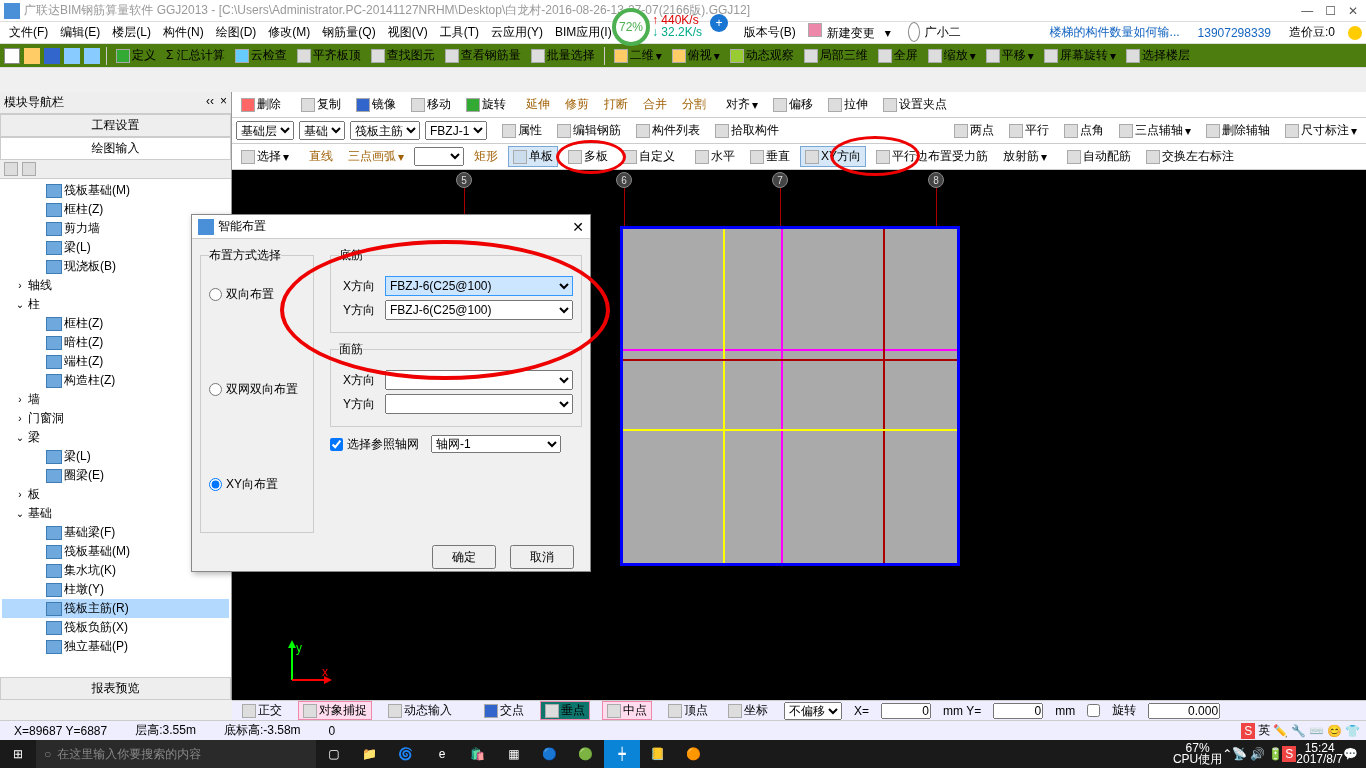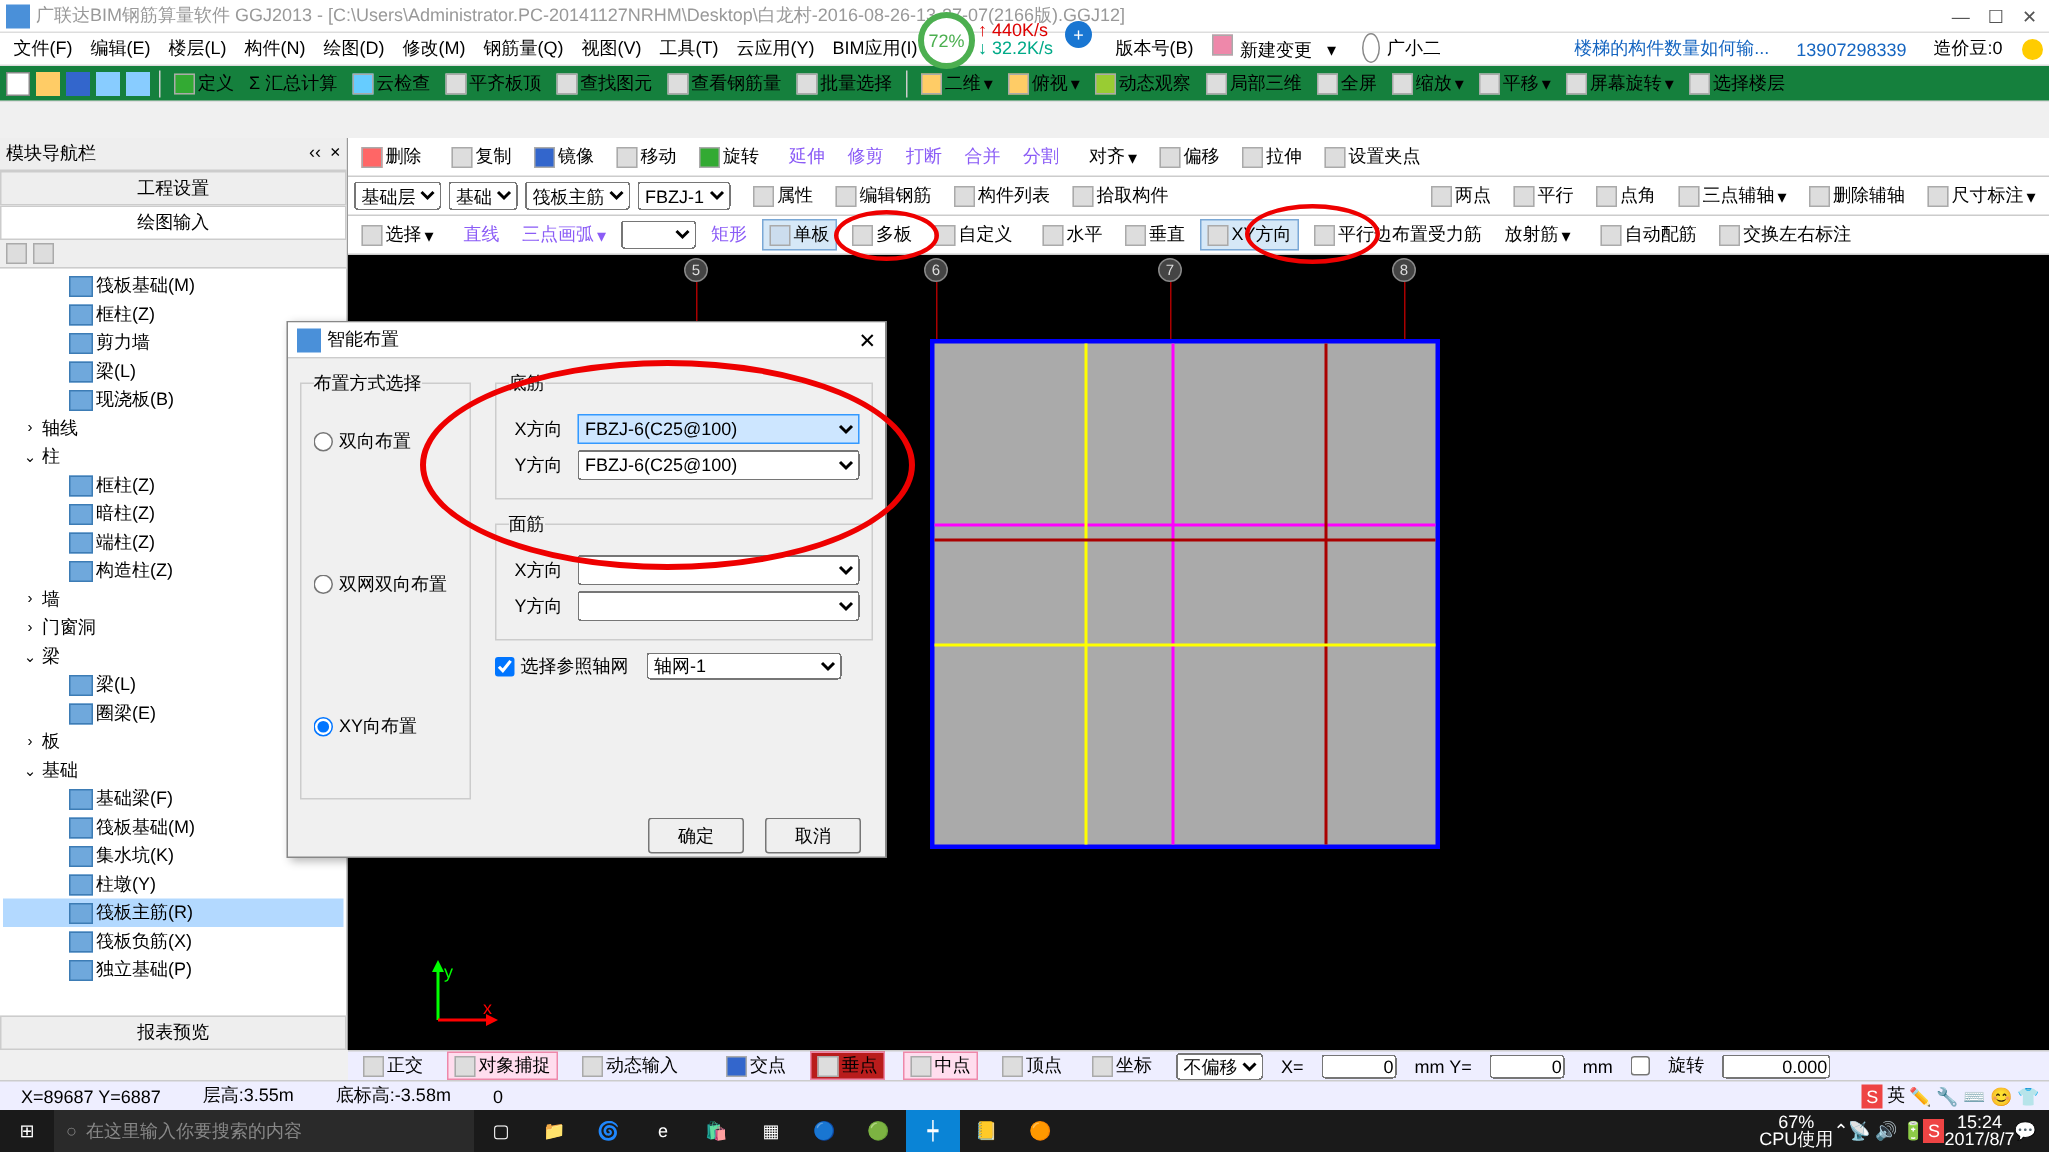--- a/index.html
+++ b/index.html
@@ -15,21 +15,21 @@
 .menu-bar { height: 22px; background: #fff; display: flex; align-items: center; padding: 0 4px; gap: 2px; border-bottom: 1px solid #ddd; }
 .menu-bar span { padding: 2px 5px; cursor: pointer; }
 .menu-right { margin-left: auto; display: flex; gap: 8px; align-items: center;}
 .percent-badge { position: absolute; top: 8px; left: 612px; width: 38px; height: 38px; border-radius: 50%; background: #fff; border: 4px solid #4caf50; display:flex; align-items:center; justify-content:center; color:#4caf50; font-size:12px; z-index:50;}
 .net-badge { position: absolute; top: 14px; left: 652px; font-size:10px; line-height:12px; }
 .net-badge .up{color:#d00;}
 .net-badge .down{color:#0a8;}
 .plus-badge { position:absolute; top:14px; left:710px; width:18px;height:18px;border-radius:50%;background:#1976d2;color:#fff;display:flex;align-items:center;justify-content:center;}
 
 
-.toolbar { background: #15803d; border-bottom: 1px solid #ddd; display: flex; align-items: center; padding: 2px 4px; height: 24px; gap: 4px; }
+.toolbar { background: #4d7c0f; border-bottom: 1px solid #ddd; display: flex; align-items: center; padding: 2px 4px; height: 24px; gap: 4px; }
 .toolbar .tb-item { display: flex; align-items: center; gap: 2px; padding: 1px 3px; cursor: pointer; white-space: nowrap;}
 .toolbar .tb-icon { width: 16px; height: 16px; background: #ccc; }
 .toolbar .sep { width: 1px; height: 18px; background: #ccc; margin: 0 2px;}
 
 
 .left-panel { position: absolute; top: 92px; left: 0; width: 232px; height: 608px; background: #fff; border-right: 1px solid #999; display:flex; flex-direction:column;}
 .panel-header { background:#eee; border-bottom:1px solid #ccc; padding:2px 4px; text-align:center;}
 .tab { background:#eee; border:1px solid #ccc; padding:2px; text-align:center; cursor:pointer;}
 .tab.active { background:#fff;}
 .tree-toolbar { background:#eee; border-bottom:1px solid #ccc; padding:2px 4px; display:flex; gap:4px;}
@@ -85,21 +85,21 @@
 
 
 .taskbar{position:absolute;bottom:0;left:0;right:0;height:28px;background:#1a1a1a;display:flex;align-items:center;color:#fff;}
 .taskbar .tb-btn{width:36px;height:28px;display:flex;align-items:center;justify-content:center;cursor:pointer;}
 .taskbar .search{flex:0 0 280px;background:#2a2a2a;height:28px;display:flex;align-items:center;padding:0 8px;color:#888;}
 .taskbar .tray{margin-left:auto;display:flex;align-items:center;gap:0;padding:0 8px;font-size:11px;}
 .tray-icons{display:flex;gap:4px;}
 .tray-icons span{width:14px;height:14px;}
 
 .link-blue{color:#1565c0;}
-.gray-text{color:#8b5cf6;}
+.gray-text{color:#a16207;}
 
 
 .grid-box{position:absolute;top:56px;left:388px;width:340px;height:340px;border:3px solid #00f;background:#aaa;}
 .vline,.hline{position:absolute;background:#ff0;}
 .vline{width:2px;top:0;bottom:0;}
 .hline{height:2px;left:0;right:0;}
 .axis-mark{position:absolute;width:16px;height:16px;border-radius:50%;background:#444;border:1px solid #888;color:#ddd;display:flex;align-items:center;justify-content:center;font-size:10px;}
 </style>
 </head>
 <body>
@@ -570,21 +570,21 @@
     </span>
   <span class="sitem">
       <span class="small-icon"></span>
       <span>动态输入</span>
     </span>
   <span class="sep"></span>
   <span class="sitem">
       <span class="small-icon" style="background:#36c;"></span>
       <span>交点</span>
     </span>
-  <span class="sitem" style="background:#b91c1c;border:1px solid #e8a;">
+  <span class="sitem" style="background:#0f766e;border:1px solid #e8a;">
       <span class="small-icon"></span>
       <span>垂点</span>
     </span>
   <span class="sitem" style="background:#fde;border:1px solid #e8a;">
       <span class="small-icon"></span>
       <span>中点</span>
     </span>
   <span class="sitem">
       <span class="small-icon"></span>
       <span>顶点</span>

